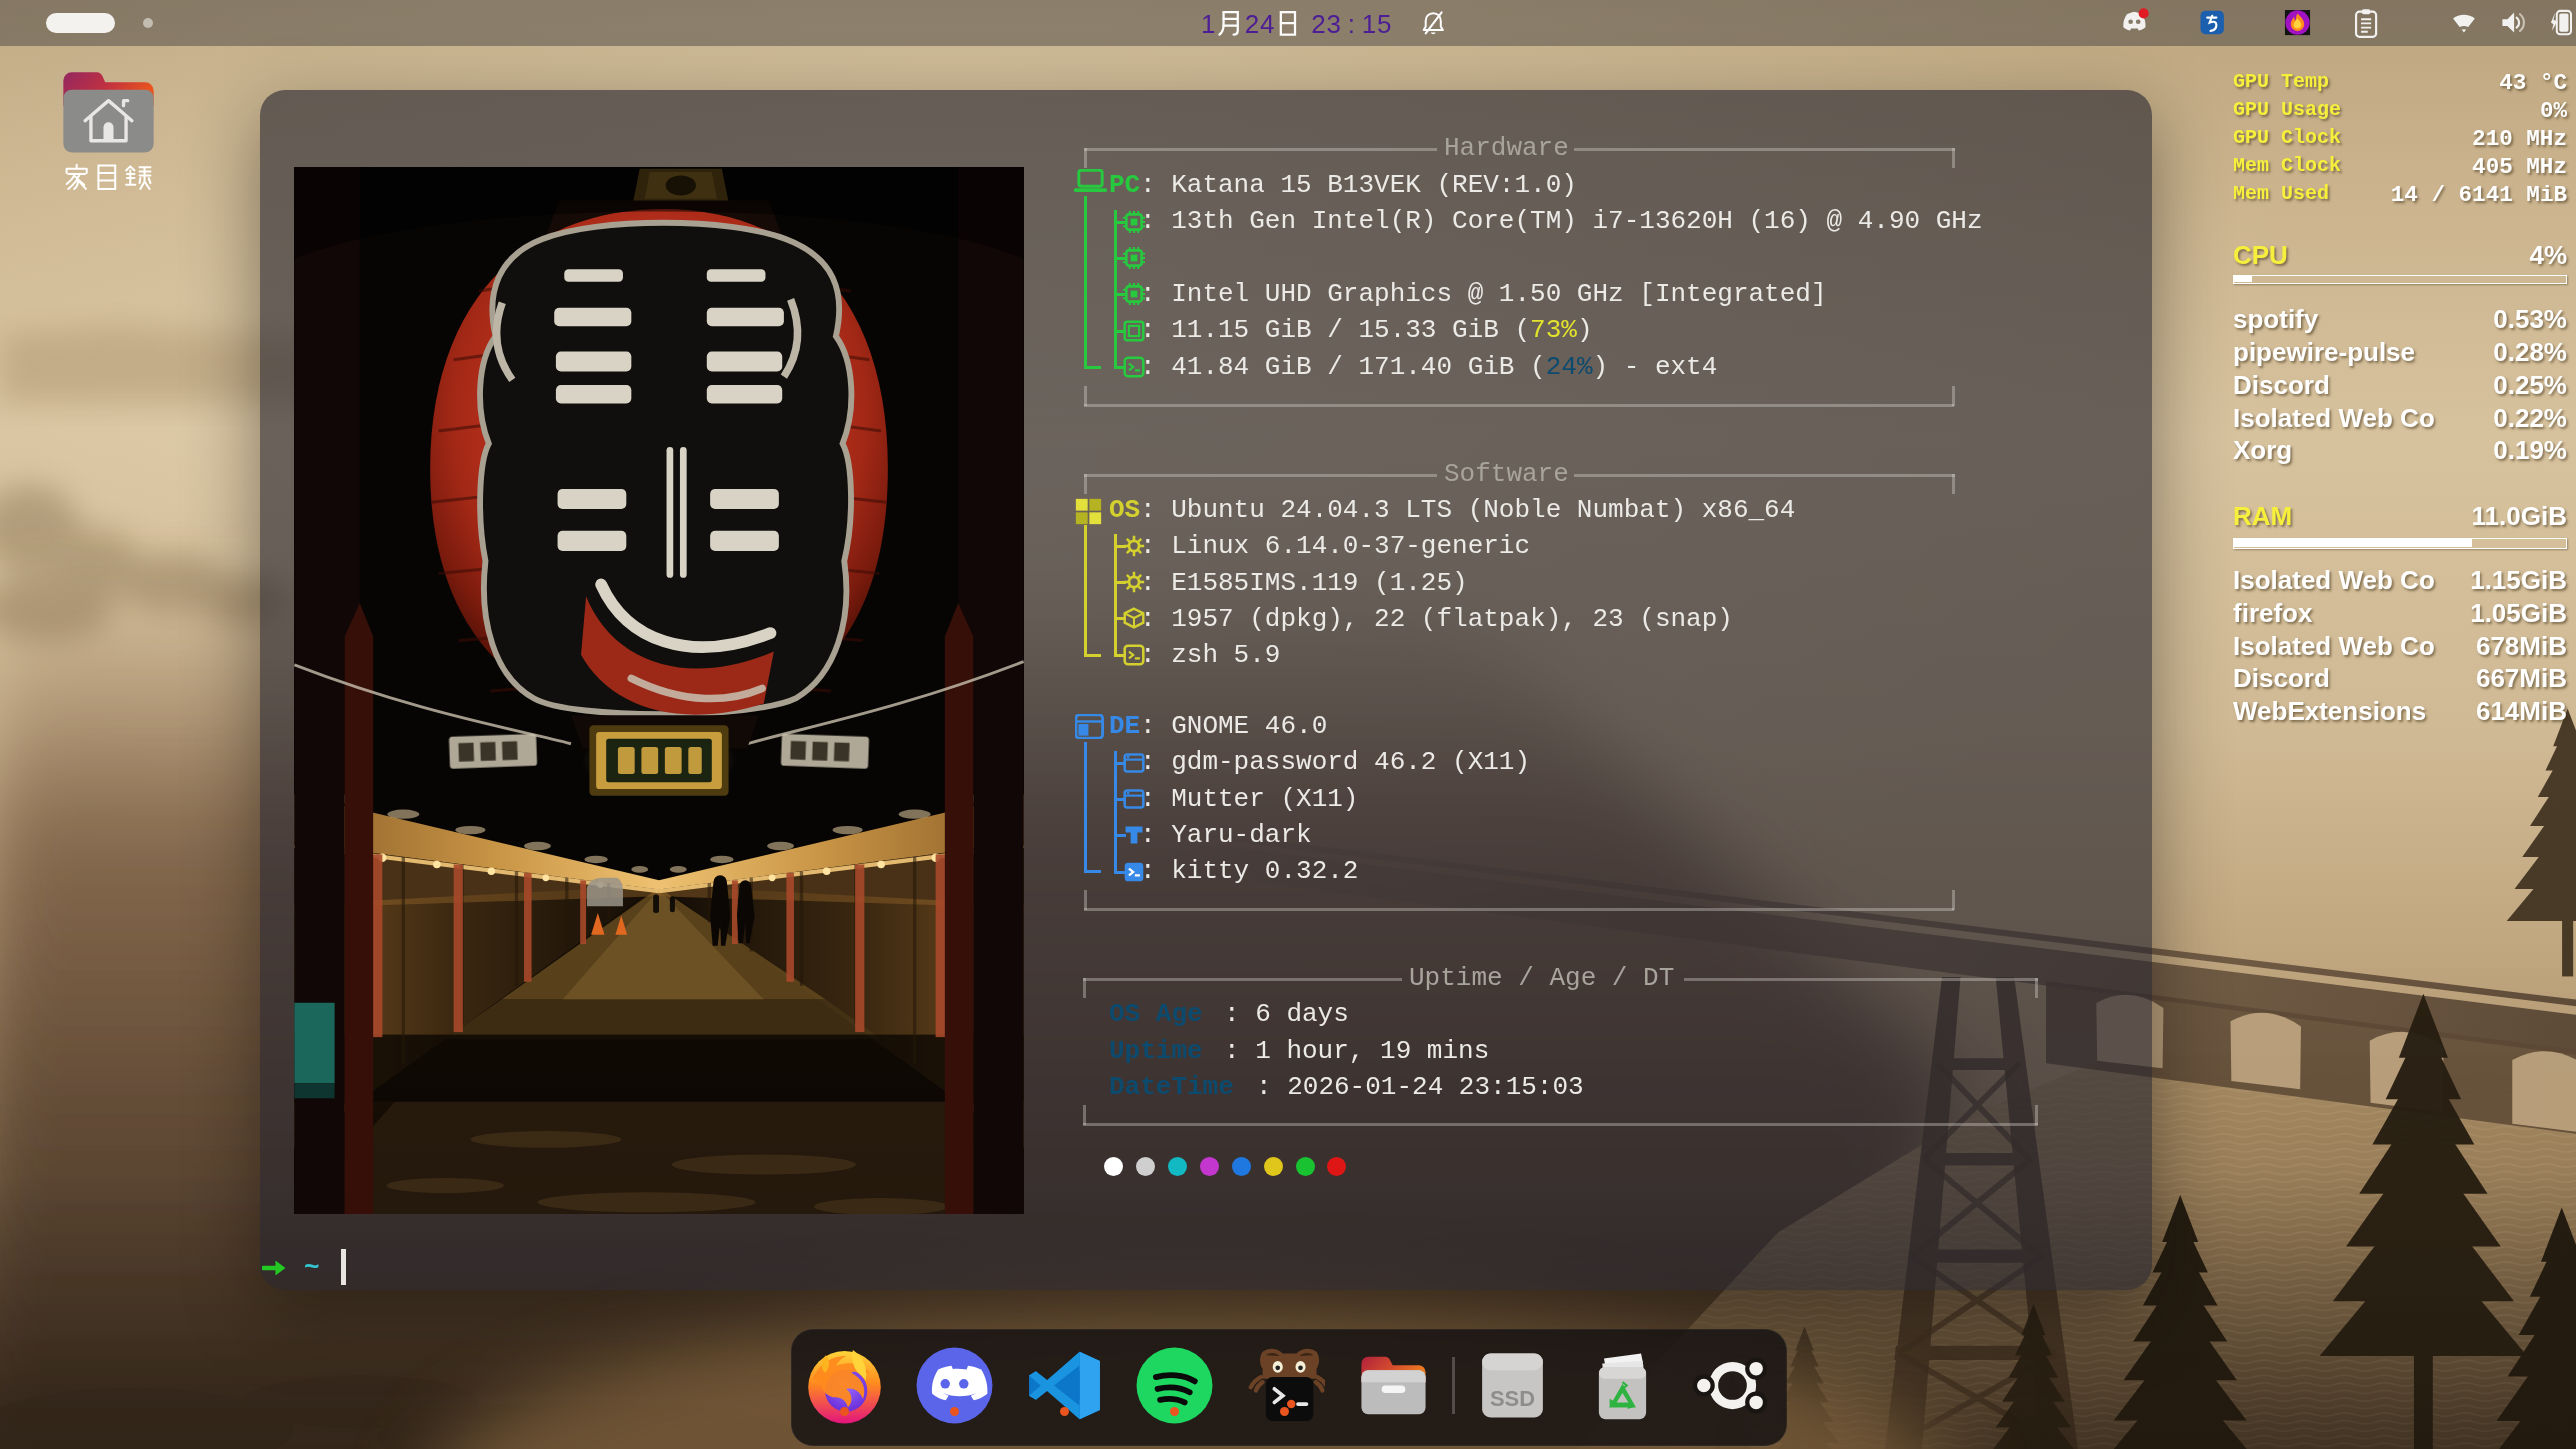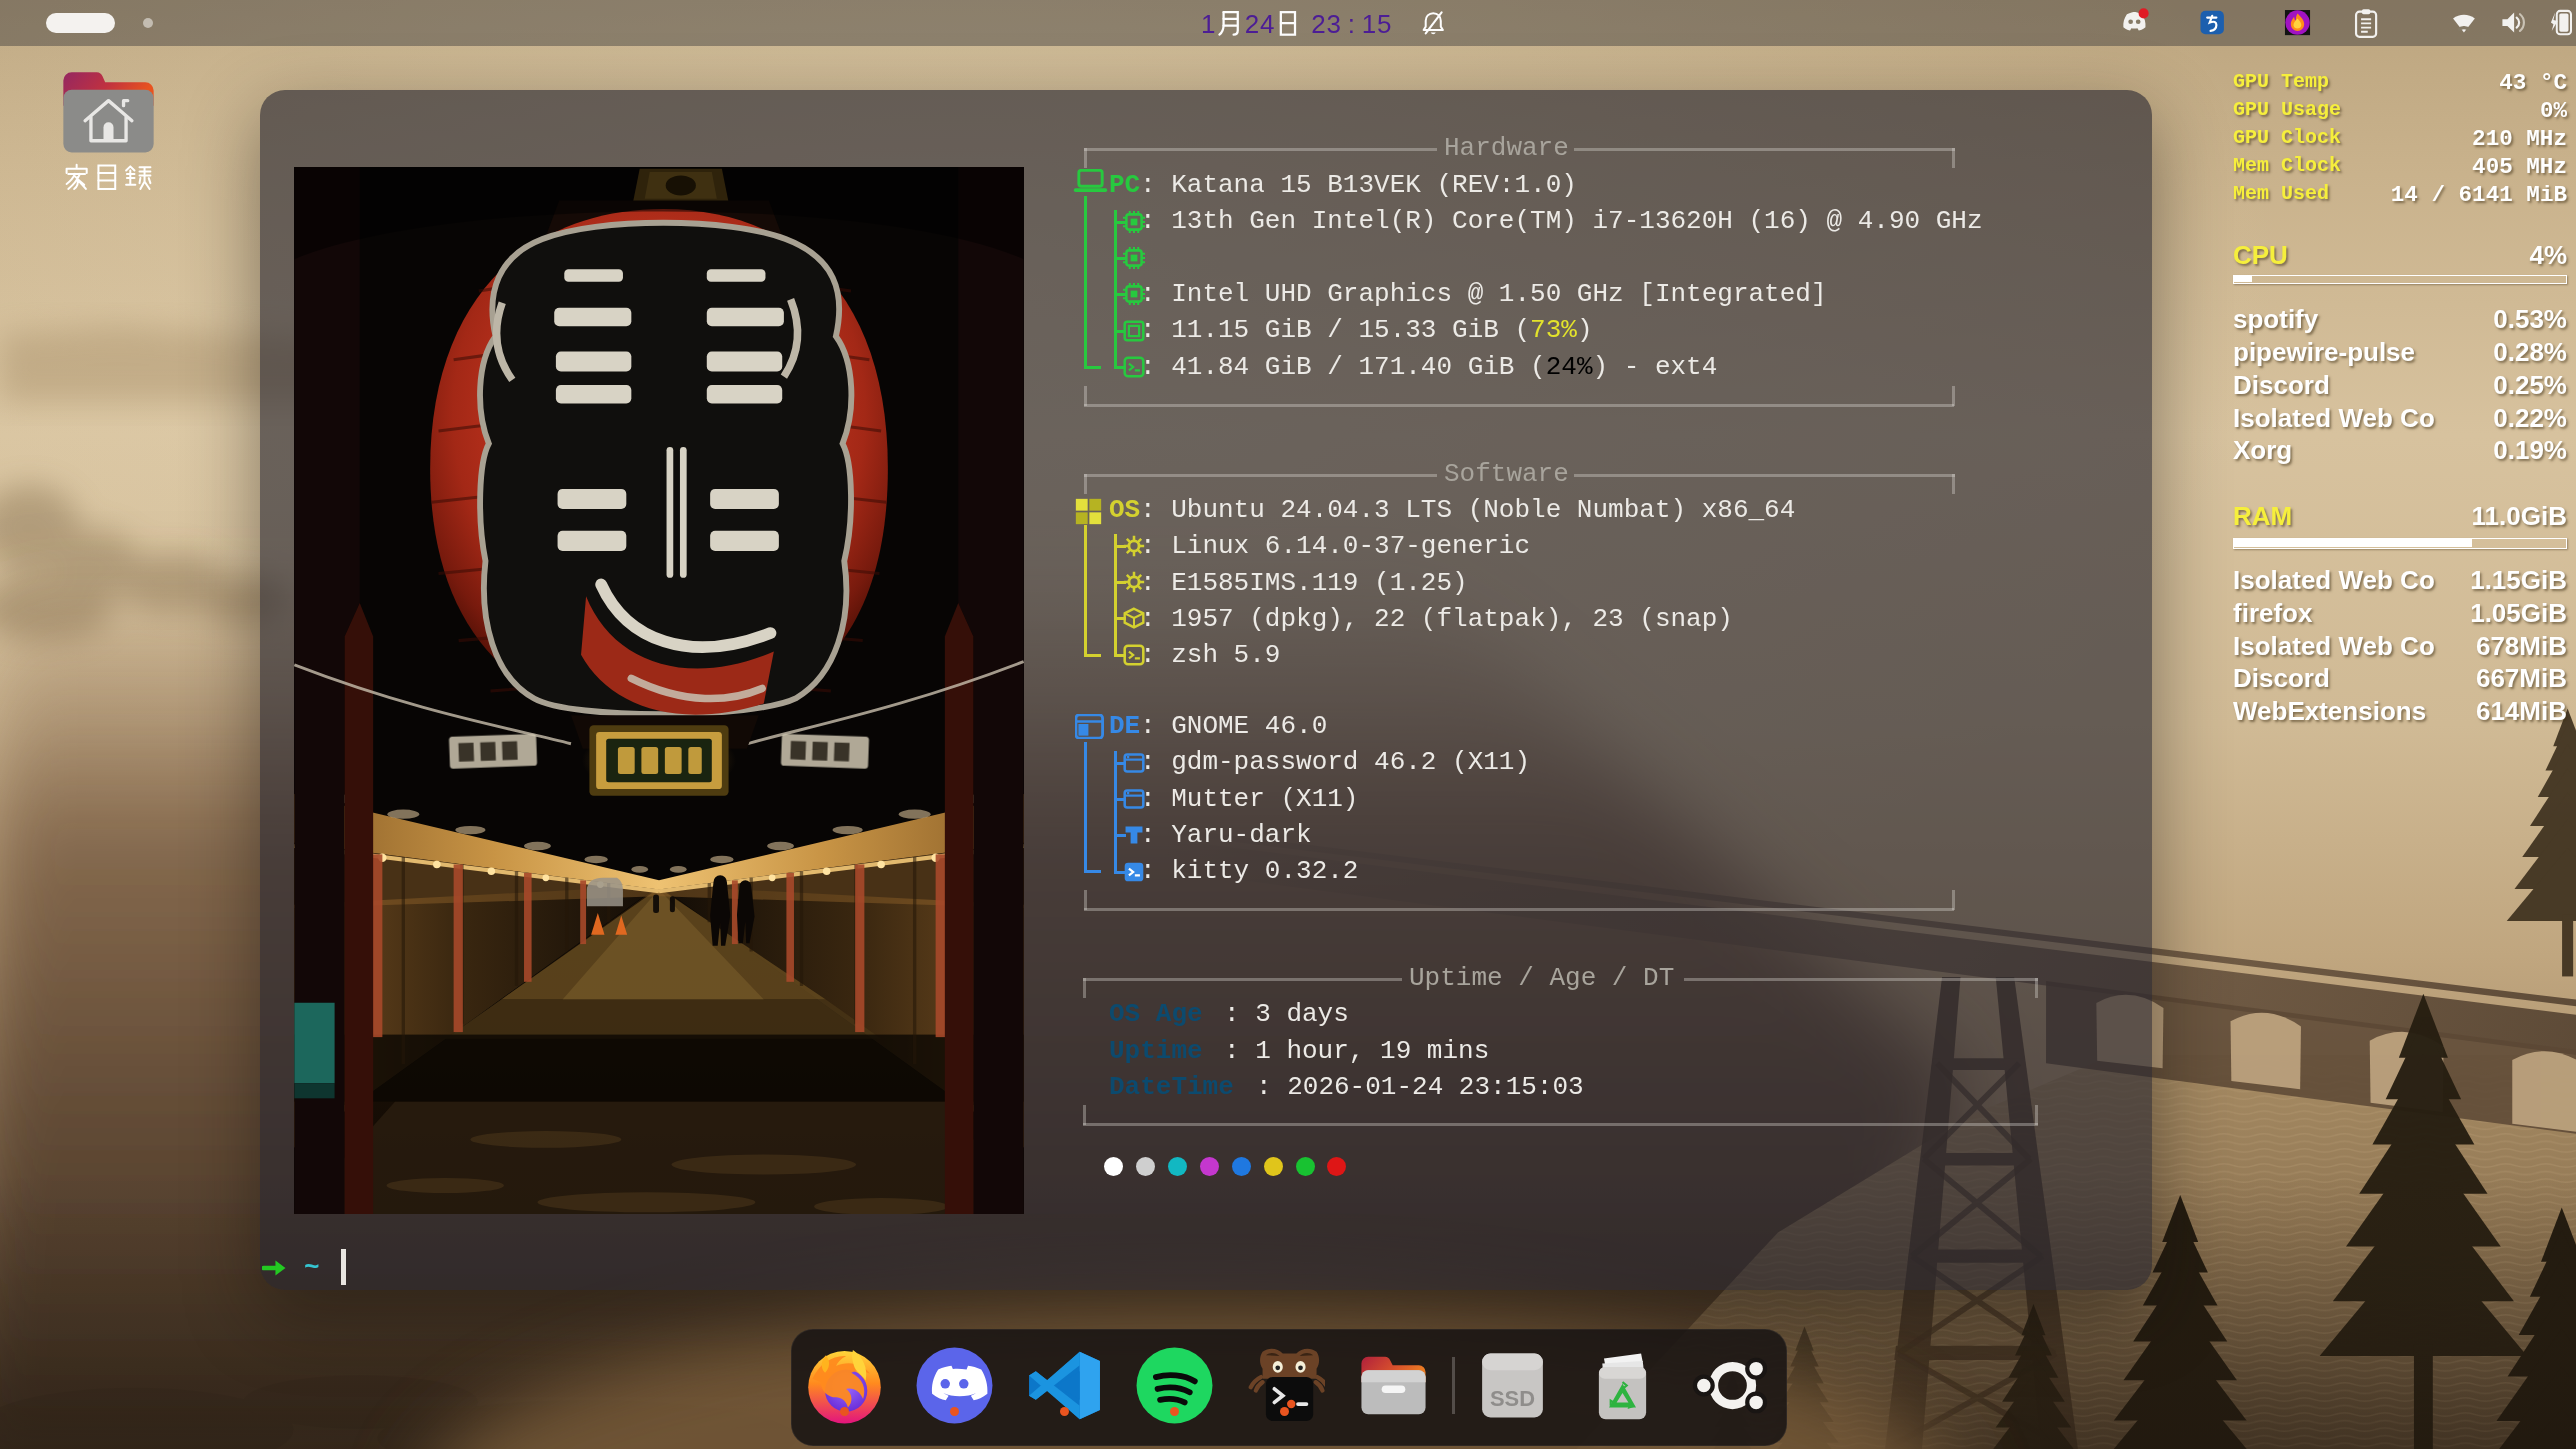--- a/index.html
+++ b/index.html
@@ -15,21 +15,21 @@
 #photo{position:absolute;left:34px;top:77px;width:730px;height:1047px;background:#070505;overflow:hidden}
 .l{position:absolute;white-space:pre;font-family:"Liberation Mono",monospace;font-size:26px;line-height:36px;color:#eceae6}
 .fl{position:absolute;background:rgba(225,223,217,0.35)}
 .flab{position:absolute;white-space:pre;font-family:"Liberation Mono",monospace;font-size:26px;line-height:36px;color:#a8a49c}
 .tl{position:absolute}
 .g{color:#27c93f;font-weight:bold}
 .y{color:#d4d12f;font-weight:bold}
 .b{color:#3689e6;font-weight:bold}
 .m{color:#0c4a6e;font-weight:bold}
 .py{color:#e3e32b}
-.pg{color:#000000}
+.pg{color:#0c4a6e}
 .dot{position:absolute;width:19px;height:19px;border-radius:50%}
 
 .ck{position:absolute;white-space:pre;text-shadow:1.7px 1.7px 2.5px rgba(60,45,20,0.55)}
 .cm{font-family:"Liberation Mono",monospace;font-weight:bold;font-size:20px;color:#f6ef3c}
 .cmv{font-family:"Liberation Mono",monospace;font-weight:bold;font-size:22.6px;color:#ffffff}
 .cs{font-weight:bold;font-size:26px;color:#ffffff}
 .csy{font-weight:bold;font-size:26px;color:#f6ef3c}
 
 #dock{position:absolute;left:791px;top:1329px;width:996px;height:117px;border-radius:22px;background:rgba(25,21,19,0.88);box-shadow:inset 0 0 0 0.8px rgba(255,255,255,0.07)}
 .dk{position:absolute;top:1345px;width:81px;height:81px}
@@ -526,21 +526,21 @@
  <div class="l" style="left:880px;top:475px">: E1585IMS.119 (1.25)</div>
  <div class="l" style="left:880px;top:511px">: 1957 (dpkg), 22 (flatpak), 23 (snap)</div>
  <div class="l" style="left:880px;top:547px">: zsh 5.9</div>
  <div class="l" style="left:849px;top:618px"><span class="b">DE</span></div>
  <div class="l" style="left:880px;top:618px">: GNOME 46.0</div>
  <div class="l" style="left:880px;top:654px">: gdm-password 46.2 (X11)</div>
  <div class="l" style="left:880px;top:691px">: Mutter (X11)</div>
  <div class="l" style="left:880px;top:727px">: Yaru-dark</div>
  <div class="l" style="left:880px;top:763px">: kitty 0.32.2</div>
  <div class="l" style="left:849px;top:906px"><span class="m">OS Age</span></div>
- <div class="l" style="left:964px;top:906px">: 3 days</div>
+ <div class="l" style="left:964px;top:906px">: 6 days</div>
  <div class="l" style="left:849px;top:943px"><span class="m">Uptime</span></div>
  <div class="l" style="left:964px;top:943px">: 1 hour, 19 mins</div>
  <div class="l" style="left:849px;top:979px"><span class="m">DateTime</span></div>
  <div class="l" style="left:996px;top:979px">: 2026-01-24 23:15:03</div>
 
  <div class="dot" style="left:844px;top:1067px;background:#ffffff"></div>
  <div class="dot" style="left:876px;top:1067px;background:#cfcfcf"></div>
  <div class="dot" style="left:908px;top:1067px;background:#12b8c2"></div>
  <div class="dot" style="left:940px;top:1067px;background:#c437ce"></div>
  <div class="dot" style="left:972px;top:1067px;background:#1f78e0"></div>

